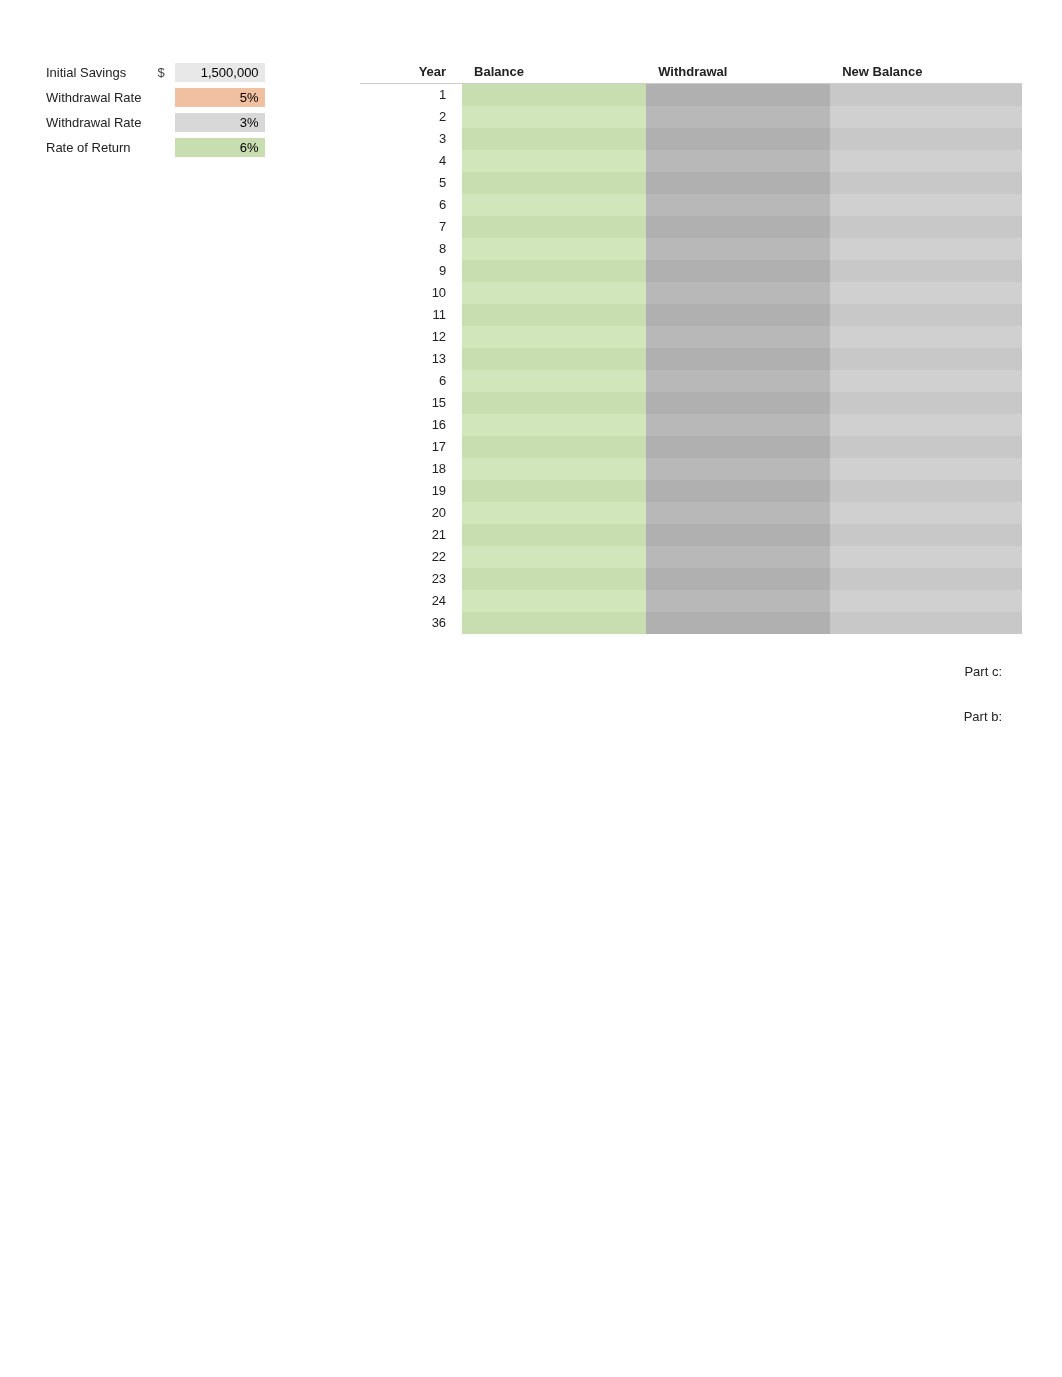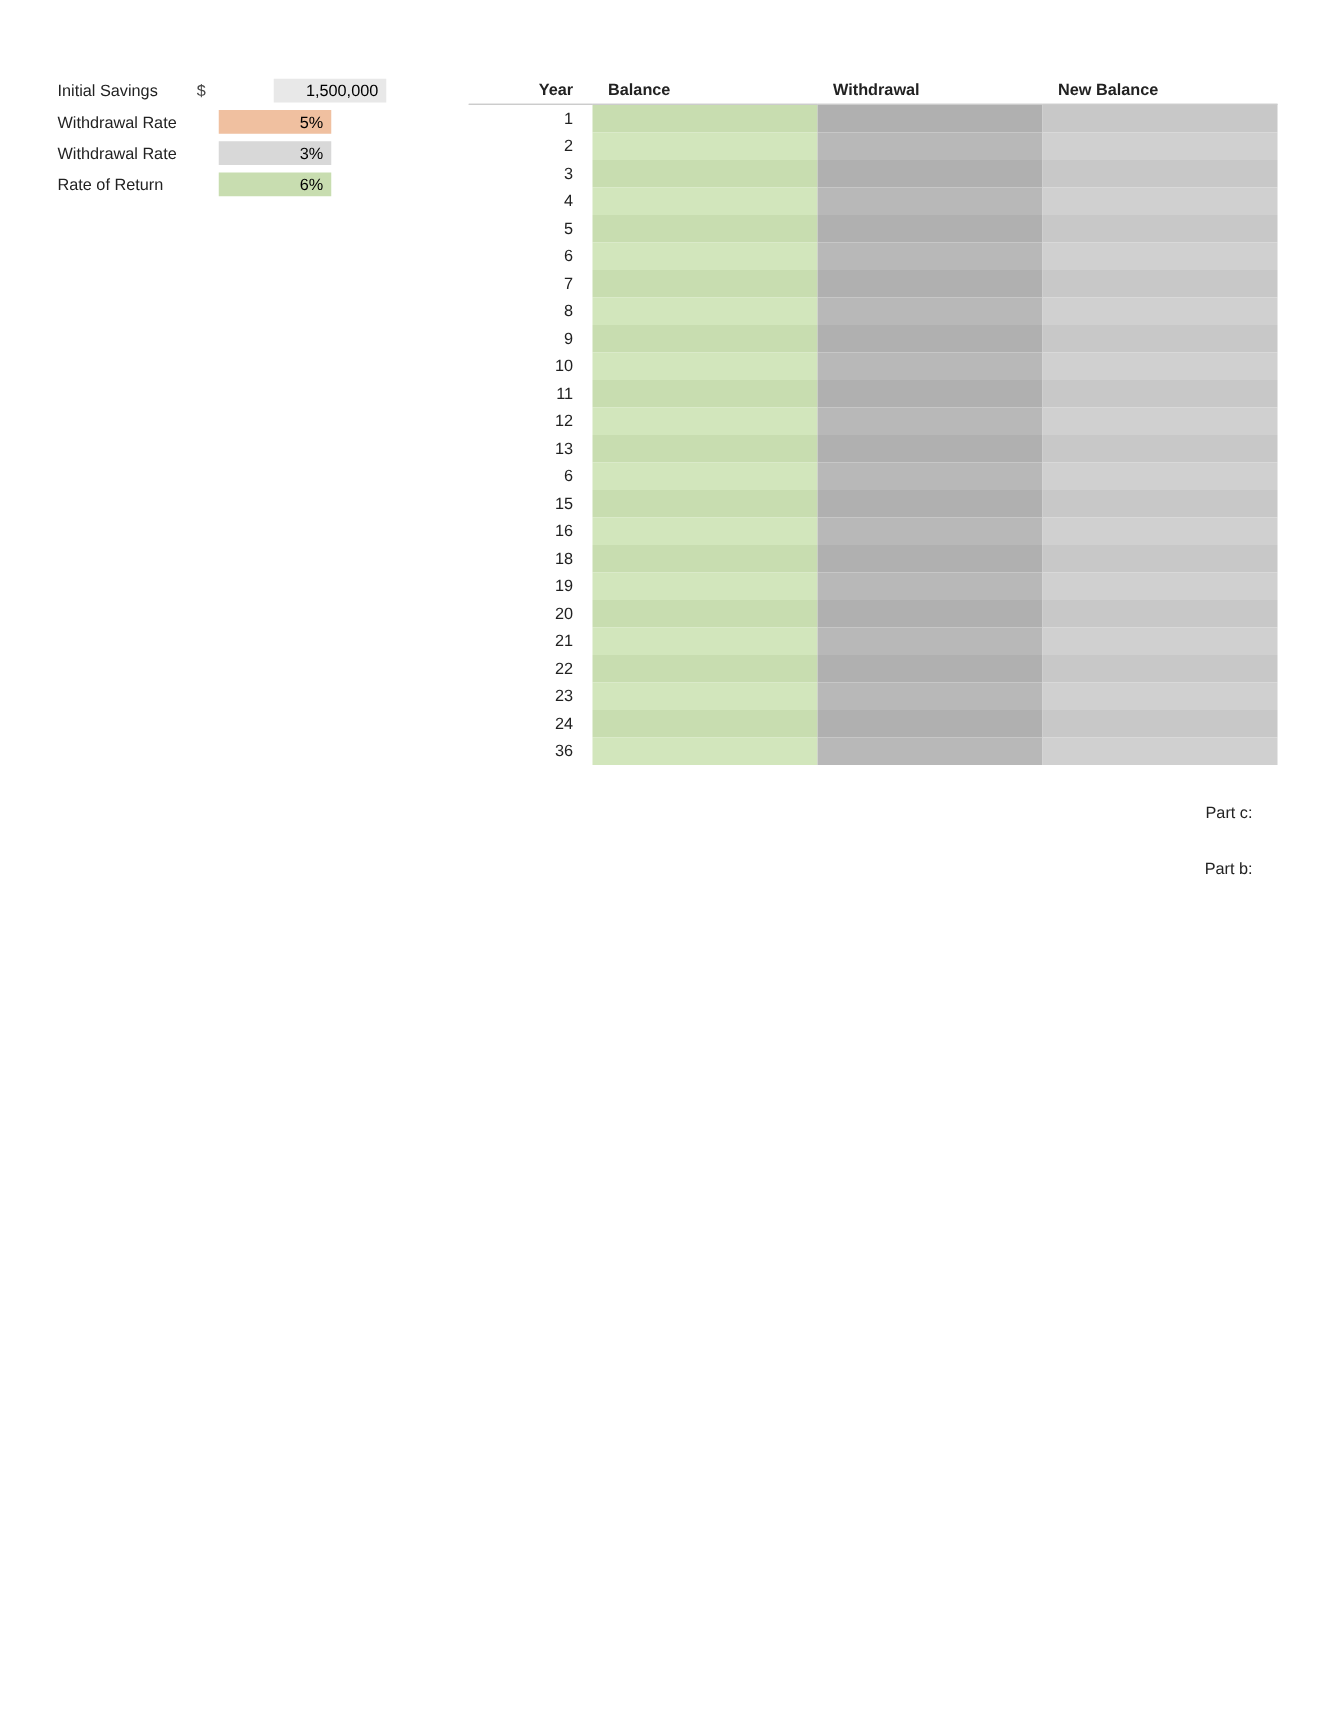--- a/index.html
+++ b/index.html
@@ -45,21 +45,20 @@
     .input-cell {
       width: 90px;
       border: none;
       outline: none;
       font-size: 13px;
       text-align: right;
       padding: 2px 6px;
     }
     .cell-initial {
       background-color: #e8e8e8;
-      margin-left: 44px;
     }
     .cell-withdrawal {
       background-color: #f0c0a0;
     }
     .cell-inflation {
       background-color: #d8d8d8;
     }
     .cell-return {
       background-color: #c8ddb0;
     }
@@ -272,20 +271,26 @@
             <td class="withdrawal-cell"></td>
             <td class="new-balance-cell"></td>
           </tr>
           <tr>
             <td class="year-cell">16</td>
             <td class="balance-cell"></td>
             <td class="withdrawal-cell"></td>
             <td class="new-balance-cell"></td>
           </tr>
           <tr>
+            <td class="year-cell">17</td>
+            <td class="balance-cell"></td>
+            <td class="withdrawal-cell"></td>
+            <td class="new-balance-cell"></td>
+          </tr>
+          <tr>
             <td class="year-cell">18</td>
             <td class="balance-cell"></td>
             <td class="withdrawal-cell"></td>
             <td class="new-balance-cell"></td>
           </tr>
           <tr>
             <td class="year-cell">19</td>
             <td class="balance-cell"></td>
             <td class="withdrawal-cell"></td>
             <td class="new-balance-cell"></td>

